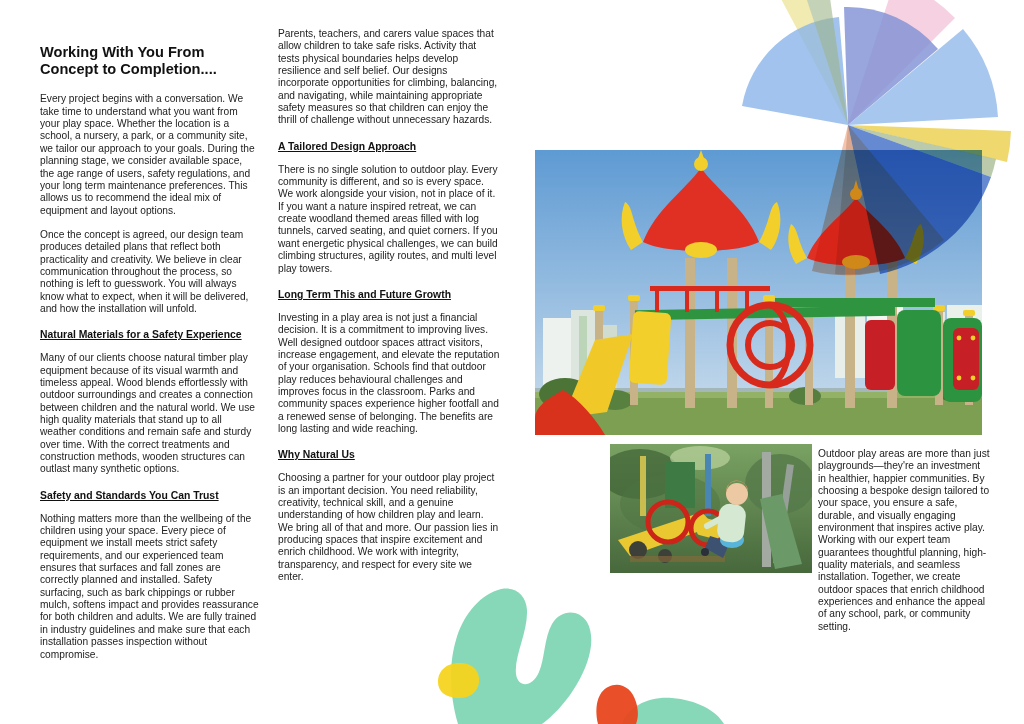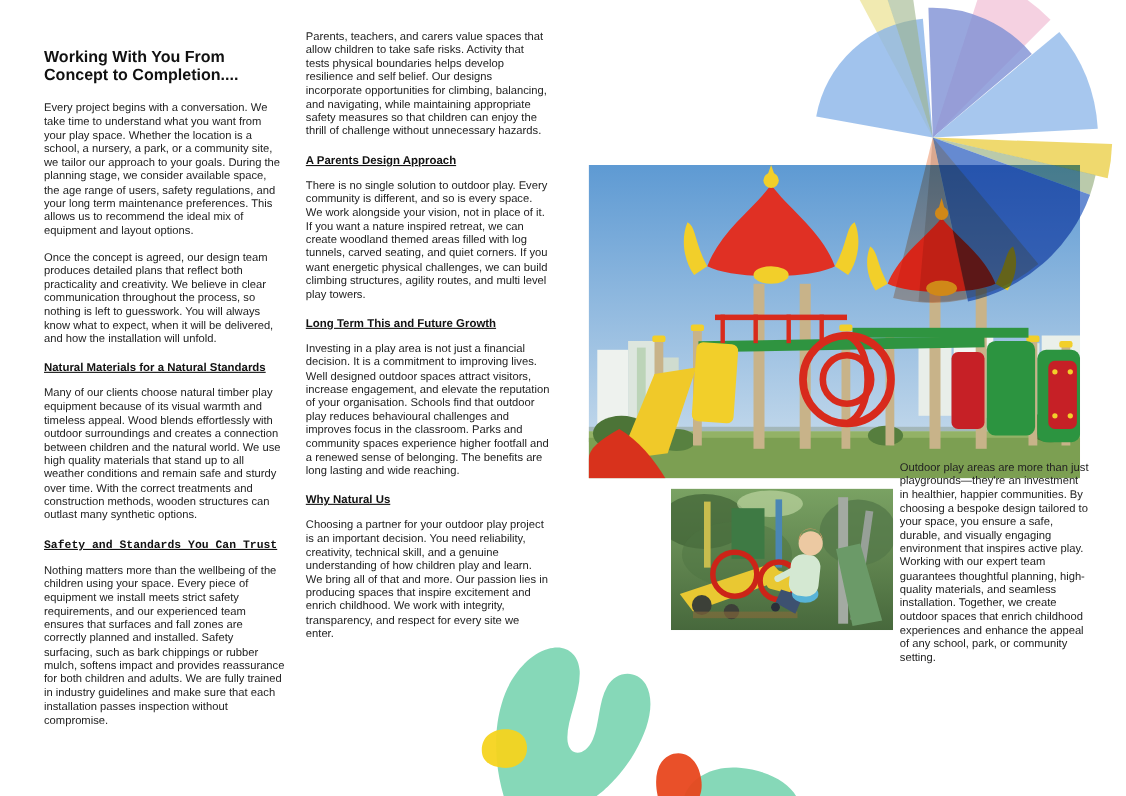--- a/index.html
+++ b/index.html
@@ -3,49 +3,49 @@
 <meta charset="utf-8">
 <style>
   html,body{margin:0;padding:0;background:#ffffff;}
   .page{
     position:relative;width:1024px;height:724px;background:#ffffff;overflow:hidden;
     font-family:"Liberation Sans", sans-serif;color:#1a1a1a;
   }
   .col{position:absolute;z-index:2;}
   .col-left{left:40px;top:44px;width:219px;}
   .col-mid{left:278px;top:28px;width:222px;}
-  .col-right{left:818px;top:420px;width:172px;}
+  .col-right{left:818px;top:448px;width:172px;}
   .col p{font-size:10.2px;line-height:1.21;margin:0 0 12px 0;color:#222;}
   h1.doc-title{font-size:14.6px;line-height:1.18;margin:0 0 15px 0;color:#111;font-weight:bold;}
   h2.uhead{font-size:10.4px;font-weight:bold;text-decoration:underline;margin:14px 0 12px 0;color:#111;}
-  h2.uhead.gap-lg{font-family:Liberation Mono, monospace;}
+  h2.uhead.gap-lg{}
   p.bold-para{font-weight:bold;letter-spacing:.1px;}
   .photo{position:absolute;z-index:1;overflow:hidden;}
   .photo-large{left:535px;top:150px;width:447px;height:285px;}
   .photo-small{left:610px;top:444px;width:202px;height:129px;}
   .decor-layer{position:absolute;left:0;top:0;width:1024px;height:724px;z-index:6;pointer-events:none;mix-blend-mode:multiply;}
 </style>
 </head>
 <body>
 
 <div class="page">
 
   <section class="col col-left">
     <h1 class="doc-title">Working With You From Concept to Completion....</h1>
     <p>Every project begins with a conversation. We take time to understand what you want from your play space. Whether the location is a school, a nursery, a park, or a community site, we tailor our approach to your goals. During the planning stage, we consider available space, the age range of users, safety regulations, and your long term maintenance preferences. This allows us to recommend the ideal mix of equipment and layout options.</p>
     <p>Once the concept is agreed, our design team produces detailed plans that reflect both practicality and creativity. We believe in clear communication throughout the process, so nothing is left to guesswork. You will always know what to expect, when it will be delivered, and how the installation will unfold.</p>
-    <h2 class="uhead">Natural Materials for a Natural Standards</h2>
+    <h2 class="uhead">Natural Materials for a Safety Experience</h2>
     <p>Many of our clients choose natural timber play equipment because of its visual warmth and timeless appeal. Wood blends effortlessly with outdoor surroundings and creates a connection between children and the natural world. We use high quality materials that stand up to all weather conditions and remain safe and sturdy over time. With the correct treatments and construction methods, wooden structures can outlast many synthetic options.</p>
     <h2 class="uhead gap-lg">Safety and Standards You Can Trust</h2>
     <p>Nothing matters more than the wellbeing of the children using your space. Every piece of equipment we install meets strict safety requirements, and our experienced team ensures that surfaces and fall zones are correctly planned and installed. Safety surfacing, such as bark chippings or rubber mulch, softens impact and provides reassurance for both children and adults. We are fully trained in industry guidelines and make sure that each installation passes inspection without compromise.</p>
   </section>
 
   <section class="col col-mid">
     <p>Parents, teachers, and carers value spaces that allow children to take safe risks. Activity that tests physical boundaries helps develop resilience and self belief. Our designs incorporate opportunities for climbing, balancing, and navigating, while maintaining appropriate safety measures so that children can enjoy the thrill of challenge without unnecessary hazards.</p>
-    <h2 class="uhead">A Parents Design Approach</h2>
+    <h2 class="uhead">A Tailored Design Approach</h2>
     <p>There is no single solution to outdoor play. Every community is different, and so is every space. We work alongside your vision, not in place of it. If you want a nature inspired retreat, we can create woodland themed areas filled with log tunnels, carved seating, and quiet corners. If you want energetic physical challenges, we can build climbing structures, agility routes, and multi level play towers.</p>
     <h2 class="uhead">Long Term This and Future Growth</h2>
     <p>Investing in a play area is not just a financial decision. It is a commitment to improving lives. Well designed outdoor spaces attract visitors, increase engagement, and elevate the reputation of your organisation. Schools find that outdoor play reduces behavioural challenges and improves focus in the classroom. Parks and community spaces experience higher footfall and a renewed sense of belonging. The benefits are long lasting and wide reaching.</p>
     <h2 class="uhead">Why Natural Us</h2>
     <p>Choosing a partner for your outdoor play project is an important decision. You need reliability, creativity, technical skill, and a genuine understanding of how children play and learn. We bring all of that and more. Our passion lies in producing spaces that inspire excitement and enrich childhood. We work with integrity, transparency, and respect for every site we enter.</p>
   </section>
 
   <section class="col col-right">
     <p>Outdoor play areas are more than just playgrounds—they're an investment in healthier, happier communities. By choosing a bespoke design tailored to your space, you ensure a safe, durable, and visually engaging environment that inspires active play. Working with our expert team guarantees thoughtful planning, high-quality materials, and seamless installation. Together, we create outdoor spaces that enrich childhood experiences and enhance the appeal of any school, park, or community setting.</p>
   </section>

